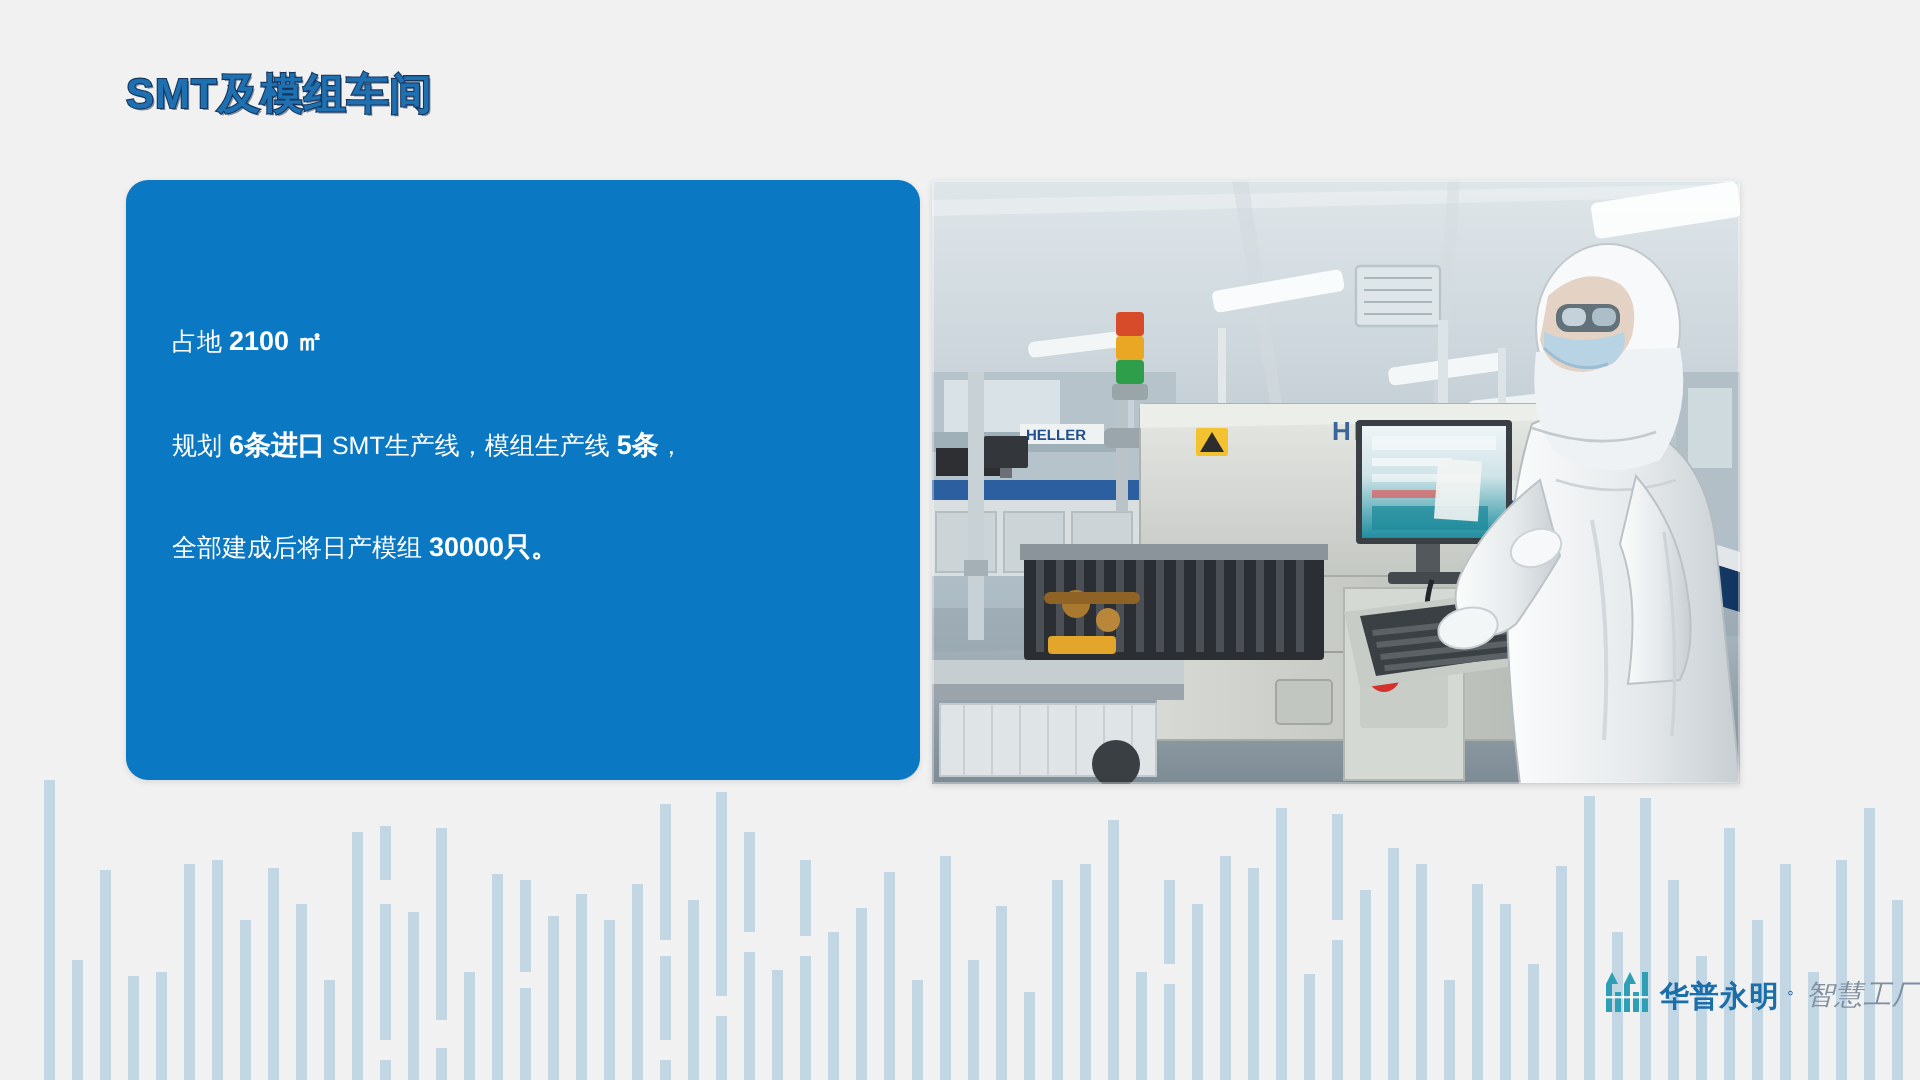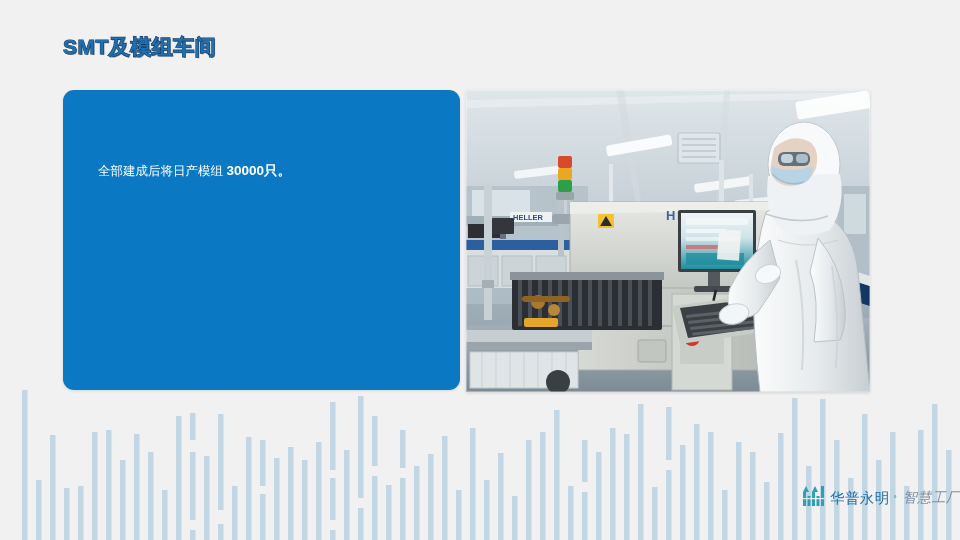--- a/index.html
+++ b/index.html
@@ -52,21 +52,21 @@
     left:23px; top:74px;
     right:14px;
   }
   .info-line {
     color:#ffffff;
     font-size:12.5px;
     line-height:1;
     margin-bottom:38px;
     white-space:nowrap;
   }
-  .info-line:last-child { margin-bottom:0;margin-left:12px; }
+  .info-line:last-child { margin-bottom:0; }
   .info-line b { font-weight:bold; font-size:13.5px; }
 
   
   #photo-frame {
     position:absolute;
     left:466px; top:90px;
     width:404px; height:302px;
     overflow:hidden;
     background:#ec4899;
     box-shadow:0 1px 3px rgba(0,0,0,.13);
@@ -79,21 +79,21 @@
     left:803px; top:486px;
     height:24px;
     display:flex;
     align-items:center;
     gap:5px;
     white-space:nowrap;
   }
   #logo-mark { flex:0 0 auto; }
   .logo-name {
     font-size:14.5px;
-    font-weight:normal;
+    font-weight:bold;
     color:#1b6ea8;
     letter-spacing:0.4px;
   }
   .logo-sup {
     font-size:8px;
     color:#1b6ea8;
     vertical-align:super;
     margin-left:-1px;
     margin-right:1px;
   }
@@ -190,21 +190,27 @@
         <rect x="946" y="450" width="5.5" height="90" fill="#c3d6e4"></rect>
       </g>
   </svg>
 </div>
 
 <div id="slide-title">SMT及模组车间</div>
 
 <div id="info-panel" style="background: rgb(10, 120, 194);">
   <div id="info-text">
 
-
+    <div class="info-line">
+      <span>占地 </span><b>2100 ㎡</b><span></span>
+    </div>
+
+    <div class="info-line">
+      <span>规划 </span><b>6条进口</b><span> SMT生产线，模组生产线 </span><b>5条</b><span>，</span>
+    </div>
 
     <div class="info-line">
       <span>全部建成后将日产模组 </span><b>30000只。</b><span></span>
     </div>
 
   </div>
 </div>
 
 <div id="photo-frame">
   <svg width="404" height="302" viewBox="0 0 404 302" xmlns="http://www.w3.org/2000/svg">

